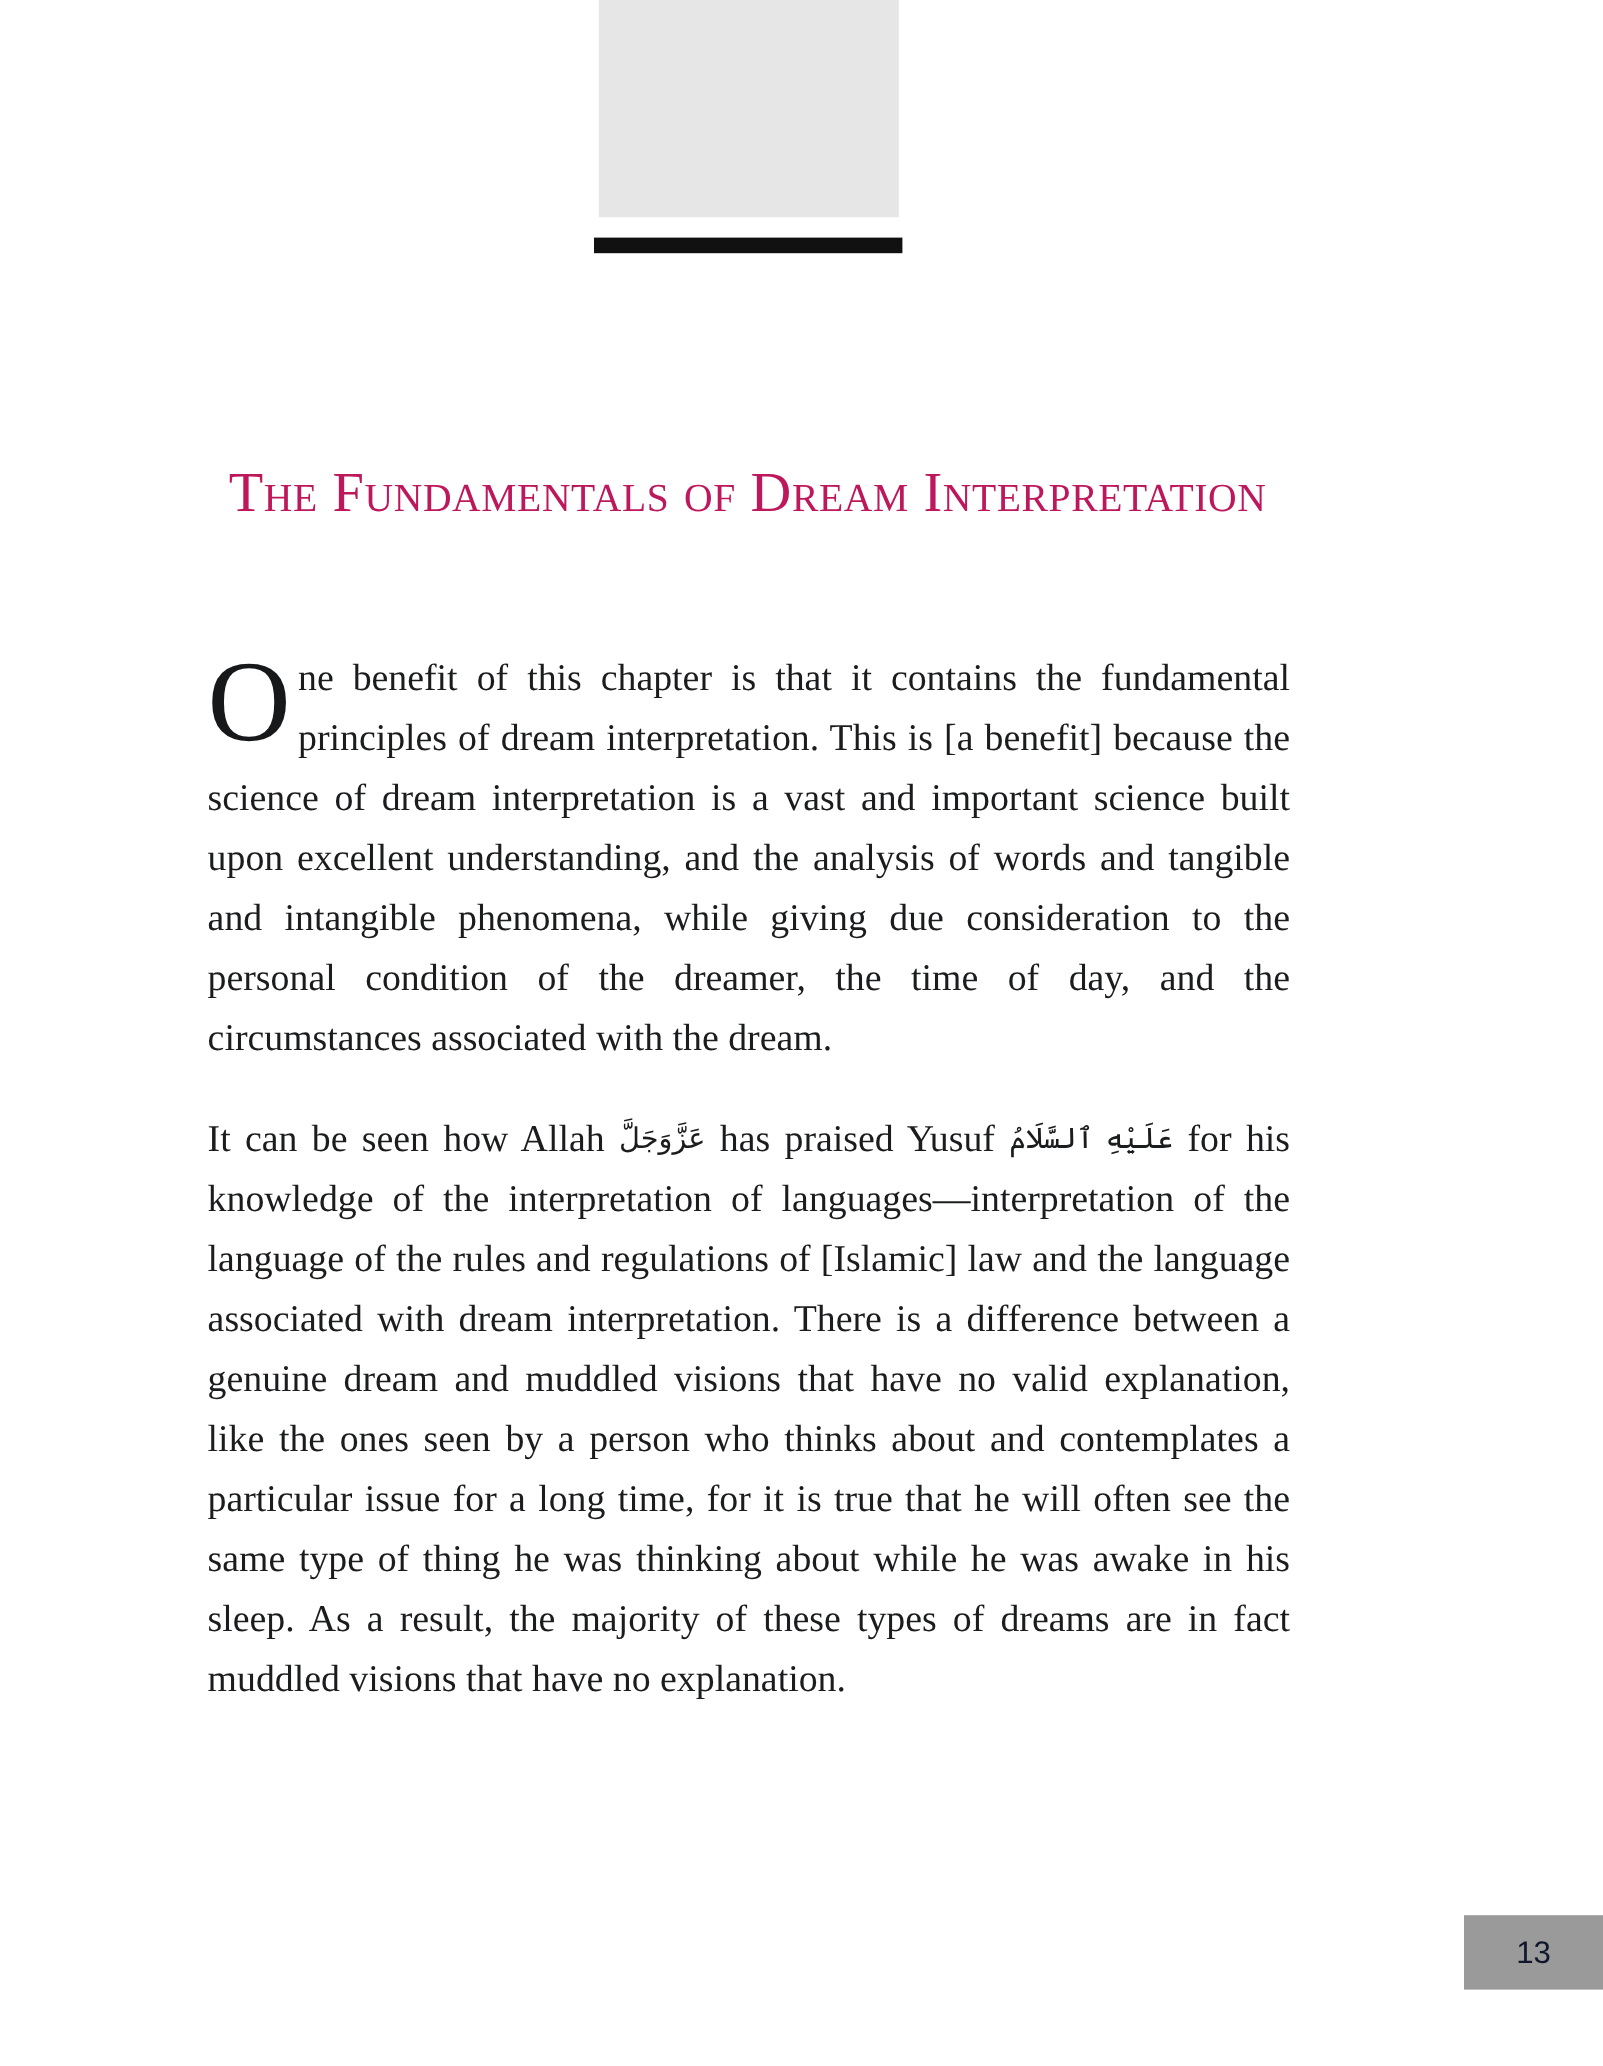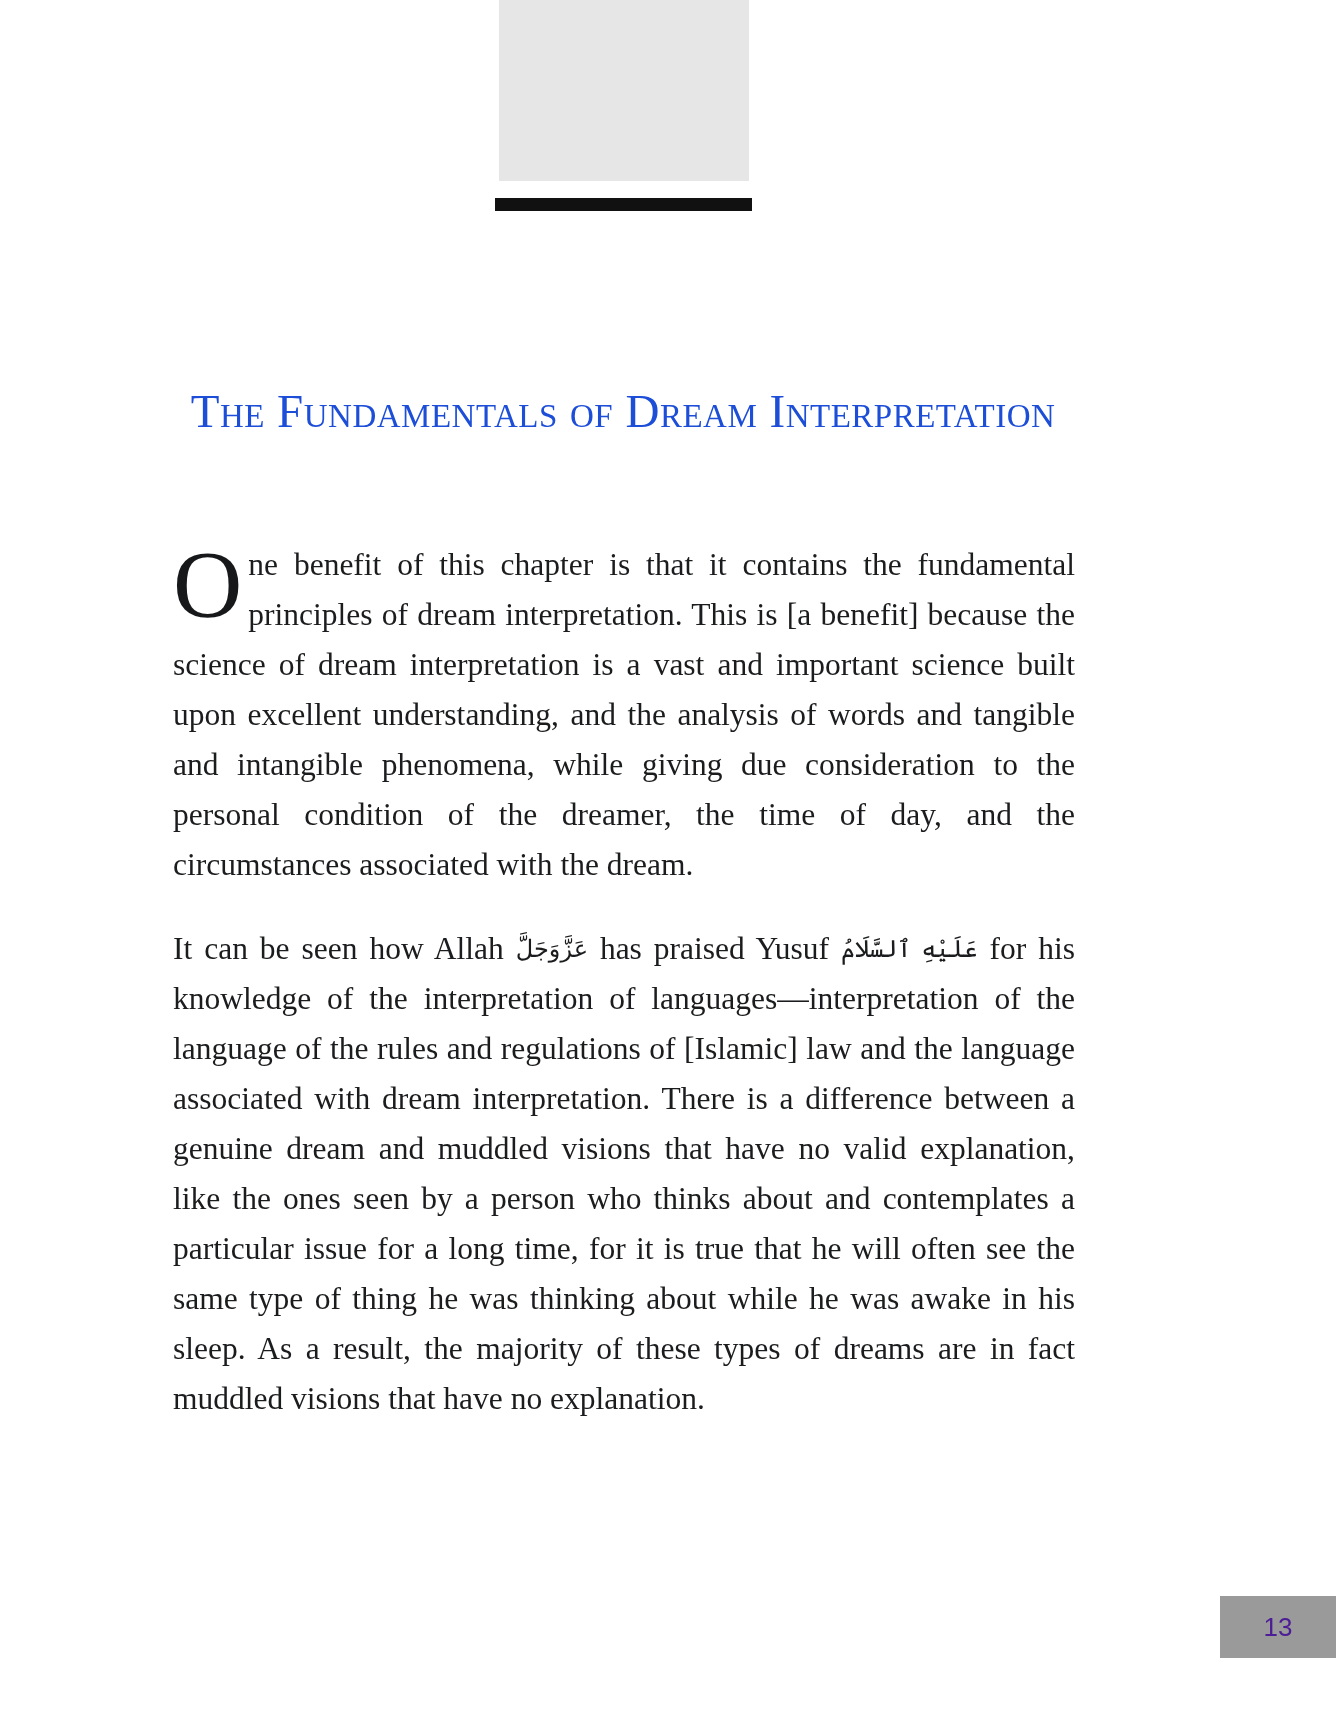--- a/index.html
+++ b/index.html
@@ -38,21 +38,21 @@
   .chapter-title {
     position: absolute;
     left: 168px;
     top: 350px;
     width: 910px;
     text-align: center;
     font-family: "Liberation Serif", "DejaVu Serif", serif;
     font-size: 47px;
     line-height: 1.30;
     letter-spacing: 0.5px;
-    color: #1d4ed8;
+    color: #be185d;
     font-variant: small-caps;
     font-weight: 400;
   }
 
   
   .body-text {
     position: absolute;
     left: 173px;
     top: 540px;
     width: 902px;
@@ -86,21 +86,21 @@
   }
 
   
   .page-number-tab {
     position: absolute;
     right: 0;
     bottom: 64px;
     width: 116px;
     height: 62px;
     background: #9a9a9a;
-    color: #4c1d95;
+    color: #0f172a;
     font-size: 26px;
     font-family: "Liberation Sans", sans-serif;
     display: flex;
     align-items: center;
     justify-content: center;
   }
 </style>
 </head>
 <body>
 

